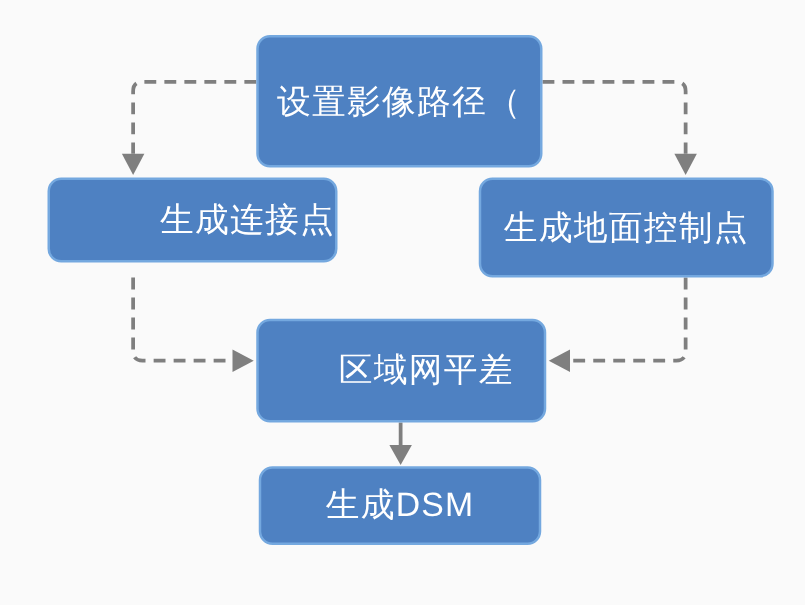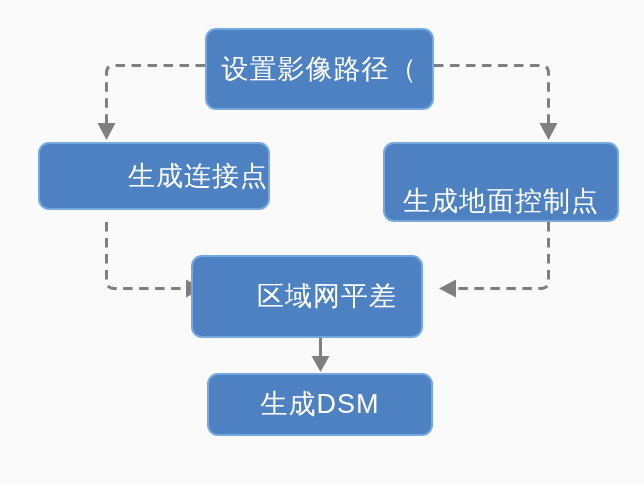--- a/index.html
+++ b/index.html
@@ -47,24 +47,24 @@
     color: var(--node-text, #FFFFFF);
     display: flex;
     flex-direction: column;
     align-items: center;
     justify-content: center;
     text-align: center;
     font-size: 27px;
     letter-spacing: 1px;
     line-height: 37px;
   }
-  .node-top    { left: 205px; top:  28px; width: 229px; height: 82px; }
+  .node-top    { left: 205px; top:  28px; width: 229px; height: 106px; }
   .node-left   { left:  38px; top: 142px; width: 232px; height: 68px; align-items: flex-end; }
-  .node-right  { left: 383px; top: 142px; width: 236px; height: 80px; justify-content: flex-end; }
-  .node-center { left: 191px; top: 255px; width: 232px; height: 83px; padding-left: 40px; }
+  .node-right  { left: 383px; top: 142px; width: 236px; height: 80px; }
+  .node-center { left: 205px; top: 255px; width: 232px; height: 83px; padding-left: 40px; }
   .node-bottom { left: 207px; top: 373px; width: 226px; height: 63px; }
   .node-line { display: block; }
 </style>
 </head>
 <body>
 
 <div class="canvas">
 
   <svg class="connector-layer" viewBox="0 0 644 484" xmlns="http://www.w3.org/2000/svg">
 

